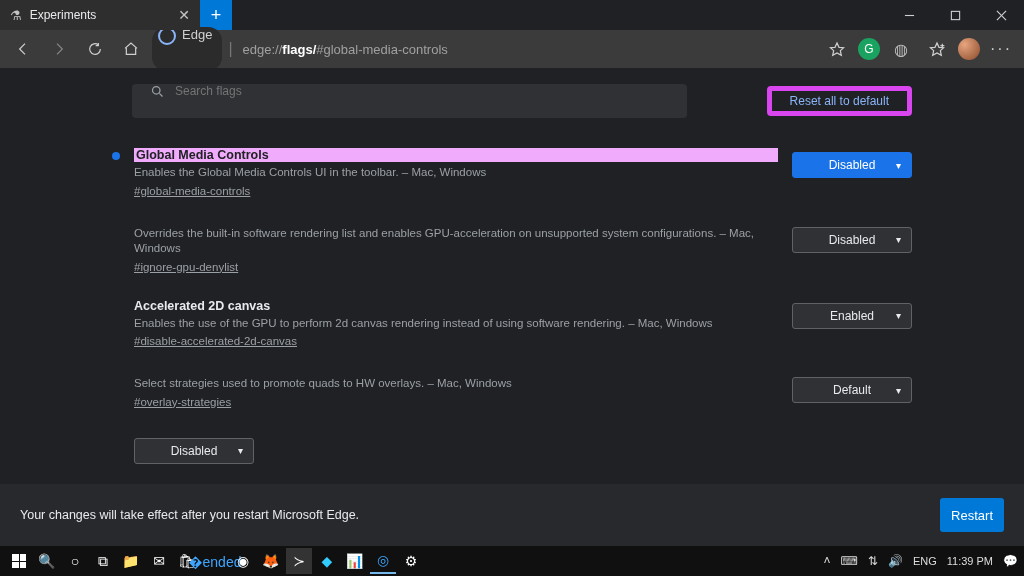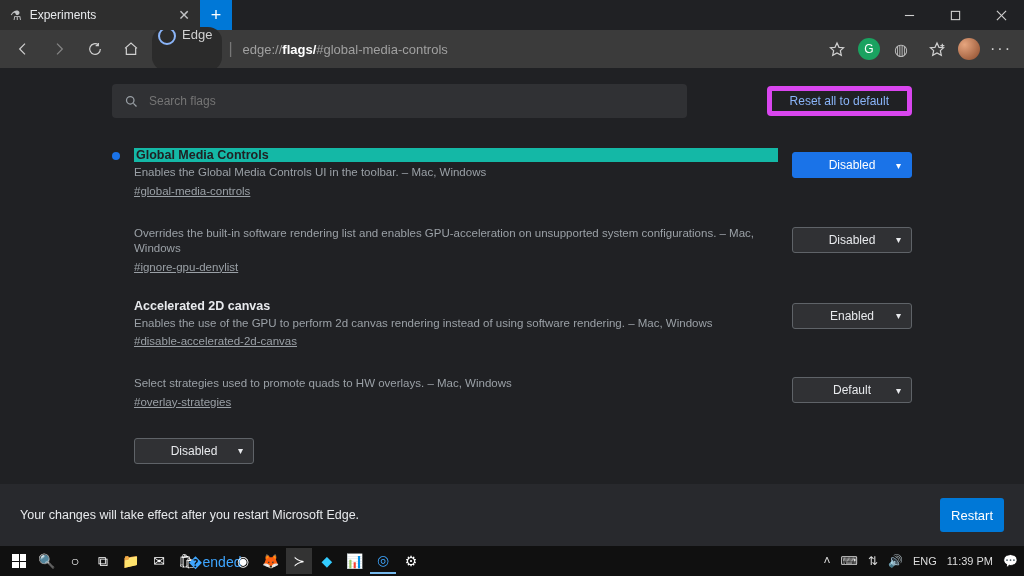--- a/index.html
+++ b/index.html
@@ -27,32 +27,32 @@
   .url .bold { color: #fff; font-weight: 600; }
   .addr-right { display: flex; align-items: center; gap: 6px; }
   .circ { width: 22px; height: 22px; border-radius: 50%; display: flex; align-items: center; justify-content: center; font-size: 12px; }
   .green-dot { background: #1aa260; color: #fff; }
   .avatar { background: radial-gradient(circle at 30% 30%, #e6a57e, #8b4a2b); }
 
   
   .content { flex: 1; position: relative; display: flex; justify-content: center; background: #202124; overflow: hidden; }
   .page { width: 800px; background: #202124; padding-top: 10px; }
   .toprow { display: flex; align-items: center; padding: 6px 0 18px; gap: 20px; }
-  .searchwrap { flex: 1; background: #303134; height: 34px; border-radius: 4px; display: flex; align-items: center; padding: 0 12px; gap: 10px; }
+  .searchwrap { flex: 1; background: #303134; height: 34px; border-radius: 4px; display: flex; align-items: flex-start; padding: 0 18px; gap: 10px; margin-left: 20px; }
   .searchwrap svg { width: 15px; height: 15px; stroke: #9aa0a6; fill: none; stroke-width: 2; }
   .searchwrap input { flex: 1; background: transparent; border: none; outline: none; color: #bdc1c6; font-size: 12px; }
   .resetbtn { border: 5px solid #d946ef; color: #8ab4f8; background: transparent; height: 30px; padding: 0 18px; border-radius: 4px; font-size: 12px; cursor: pointer; }
 
   .flags { padding: 4px 0 40px; }
   .flag { display: flex; align-items: flex-start; padding: 8px 0 16px; gap: 14px; }
   .flag .text { flex: 1; }
   .flag .marker { width: 8px; height: 8px; border-radius: 50%; background: #1a73e8; margin-top: 4px; flex-shrink: 0; visibility: hidden; }
   .flag.marked .marker { visibility: visible; }
   .fname { font-size: 12.5px; font-weight: 600; color: #e8eaed; }
-  .fname.hl { background: #14b8a6; color: #202124; padding: 0 2px; }
+  .fname.hl { background: #f0abfc; color: #202124; padding: 0 2px; }
   .fdesc { font-size: 11.5px; color: #9aa0a6; margin-top: 3px; line-height: 1.35; }
   .fanchor { font-size: 11.5px; color: #9aa0a6; text-decoration: underline; margin-top: 3px; display: inline-block; }
   .selbtn { width: 120px; height: 26px; border: 1px solid #5f6368; background: #303134; color: #e8eaed; font-size: 12px; border-radius: 3px; display: flex; align-items: center; justify-content: center; gap: 8px; cursor: pointer; flex-shrink: 0; margin-top: 4px; position: relative; }
   .selbtn.blue { background: #1a73e8; border-color: #1a73e8; color: #fff; }
   .selbtn .chev { position: absolute; right: 10px; font-size: 10px; }
 
   
   .banner { height: 62px; background: #28292d; display: flex; align-items: center; padding: 0 20px; color: #e8eaed; font-size: 12.5px; }
   .restart { margin-left: auto; background: #0078d7; color: #fff; border: none; height: 34px; padding: 0 11px; border-radius: 3px; font-size: 13px; cursor: pointer; }
 

